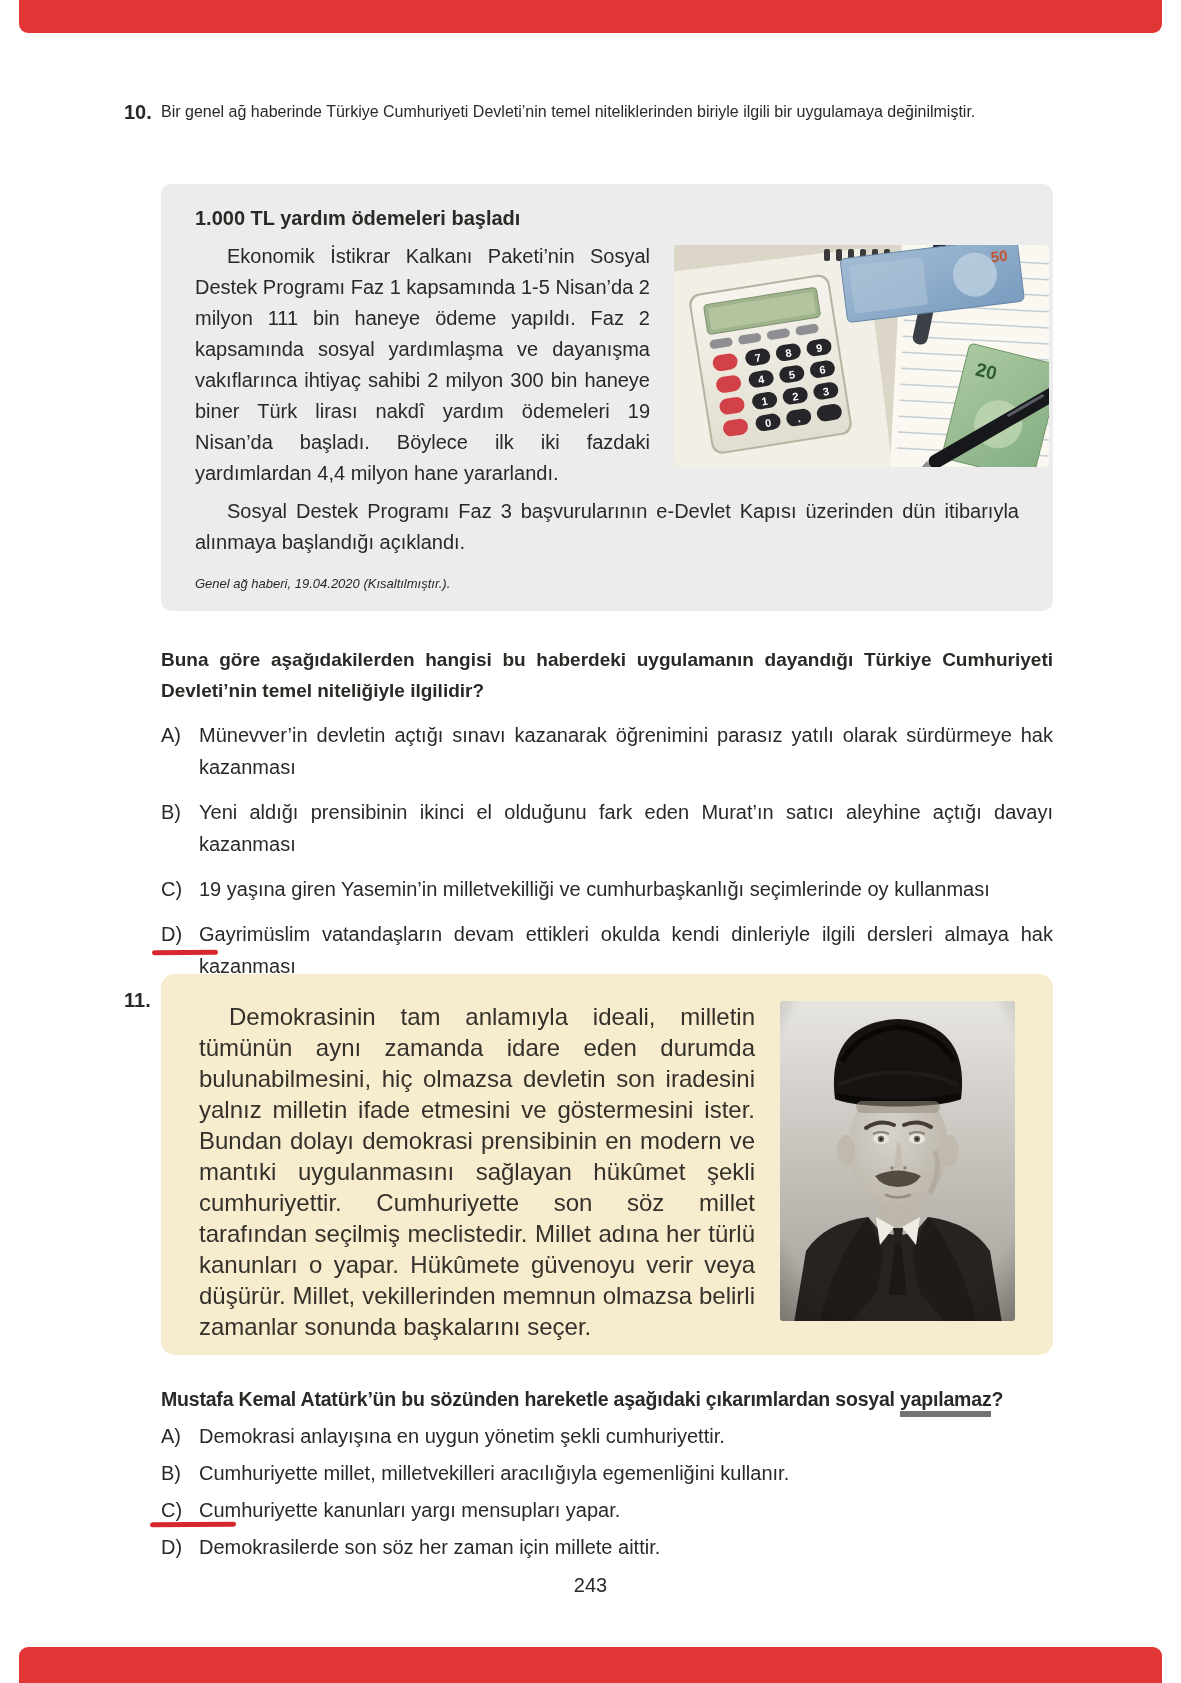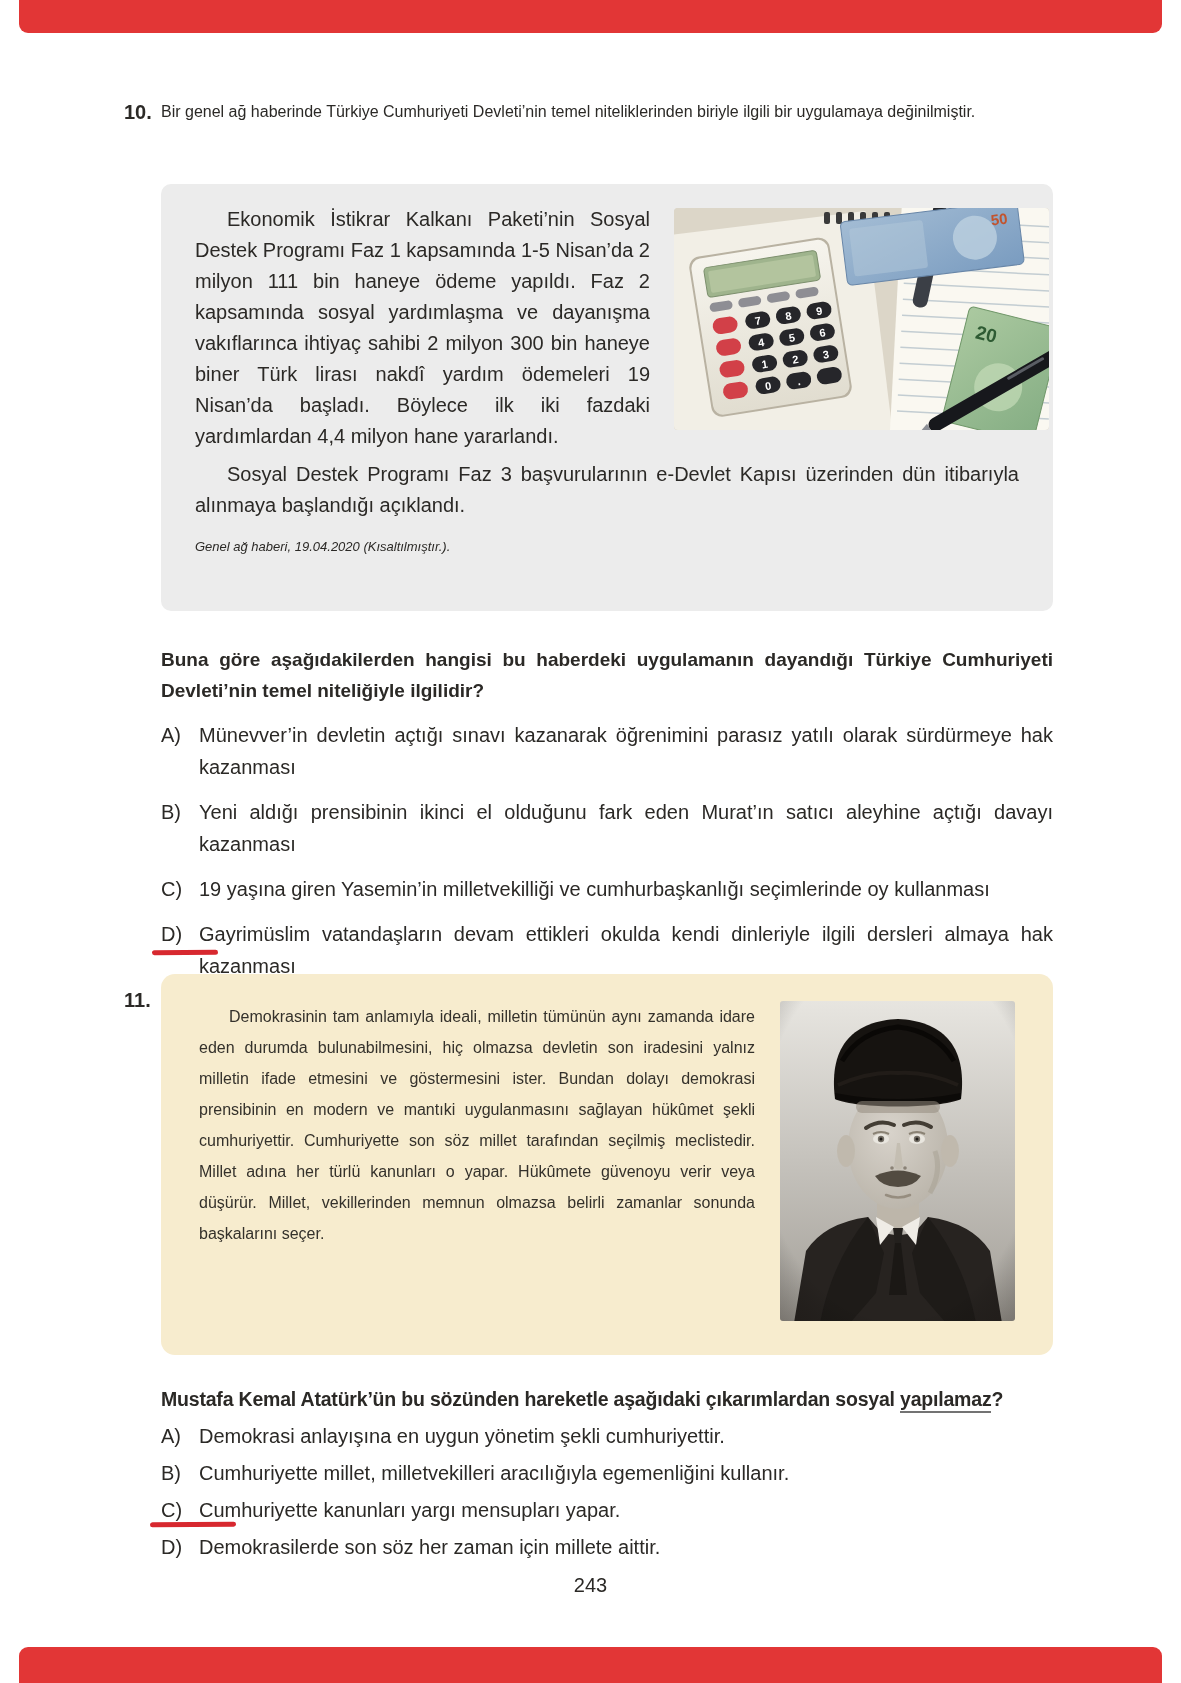--- a/index.html
+++ b/index.html
@@ -35,58 +35,59 @@
   }
   .news-para2 { margin-top:7px; }
   .news-source { margin-top:13px; text-align:left; font-style:italic; font-size:13px; line-height:26px; }
 
   
   .qa { position:absolute; left:0; width:929px; }
   .qa-q10 { top:548px; }
   .qa-q11 { top:1288px; }
   .stem { margin-left:37px; font-weight:bold; font-size:19px; line-height:31px; text-align:justify; }
   .stem.oneline { white-space:nowrap; text-align:left; font-size:19.5px; letter-spacing:-0.2px; }
-  .stem .uline { border-bottom:2px solid #737373; padding-bottom:1px; }
+  .stem .uline { border-bottom:6px solid #737373; padding-bottom:1px; }
   .opt { display:flex; position:relative; padding-left:37px; margin-top:13px; font-size:20px; line-height:32px; }
   .qa-q11 .opt { margin-top:5px; }
   .qa-q11 .opt:first-of-type { margin-top:10px; }
   .opt-letter { width:38px; flex:none; }
   .opt-text { flex:1; text-align:justify; }
   .qa-q11 .opt-text { text-align:left; }
   .mark { position:absolute; height:5px; background:var(--mark-red,#d7282f); border-radius:3px; }
   .mark-d { left:28px; top:32px; width:66px; transform:rotate(-0.6deg); }
   .mark-c { left:26px; top:28px; width:86px; transform:rotate(-0.5deg); }
 
   
   .q11-wrap { position:absolute; top:878px; left:0; width:929px; display:flex; }
   .q11-num { width:37px; flex:none; font-weight:bold; font-size:20px; line-height:32px; padding-top:10px; }
   .quote-box {
     width:892px; height:381px; background:var(--quote-box-bg,#f7ecce);
     border-radius:14px; padding:27px 38px 24px 38px; display:flex; gap:18px; overflow:hidden;
   }
-  .quote-text { width:556px; flex:none; font-size:16px; line-height:31px; text-align:justify; text-indent:30px; color:#34312b; }
+  .quote-text { width:556px; flex:none; font-size:24px; line-height:31px; text-align:justify; text-indent:30px; color:#34312b; }
   .portrait { width:235px; height:320px; flex:none; margin-left:auto; border-radius:3px; overflow:hidden; }
 
   .page-number { position:absolute; top:1574px; left:0; width:1181px; text-align:center; font-size:20px; }
 
   svg text { font-family:"Liberation Sans", sans-serif; }
 </style>
 </head>
 <body>
 
 <div class="accent-bar top"></div>
 
 <div class="content">
 
   <div class="qrow">
     <div class="qnum">10.</div>
     <div class="qtext">Bir genel ağ haberinde Türkiye Cumhuriyeti Devleti’nin temel niteliklerinden biriyle ilgili bir uygulamaya değinilmiştir.</div>
   </div>
 
   <div class="news-box">
+    <div class="news-title">1.000 TL yardım ödemeleri başladı</div>
     <div class="news-row">
       <div class="news-col">
         <div class="news-para">Ekonomik İstikrar Kalkanı Paketi’nin Sosyal Destek Programı Faz 1 kapsamında 1-5 Nisan’da 2 milyon 111 bin haneye ödeme yapıldı. Faz 2 kapsamında sosyal yardımlaşma ve dayanışma vakıflarınca ihtiyaç sahibi 2 milyon 300 bin haneye biner Türk lirası nakdî yardım ödemeleri 19 Nisan’da başladı. Böylece ilk iki fazdaki yardımlardan 4,4 milyon hane yararlandı.</div>
       </div>
       <div class="news-photo">
         <svg width="375" height="222" viewBox="0 0 375 222">
           <defs>
             <linearGradient id="blueNote" x1="0" y1="0" x2="1" y2="1">
               <stop offset="0" stop-color="#a3bcd4"></stop>
                 <stop offset="1" stop-color="#7a9cc0"></stop>

